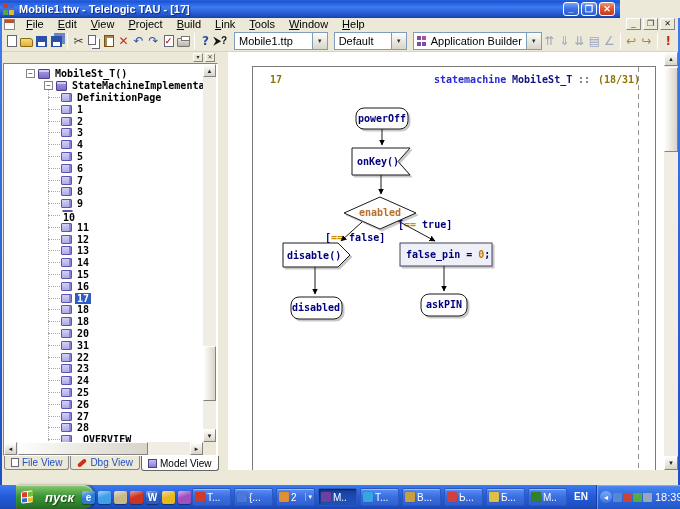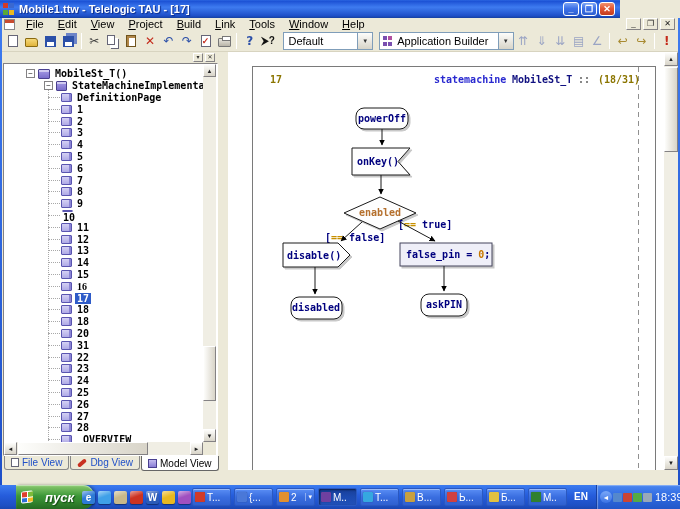--- a/index.html
+++ b/index.html
@@ -239,20 +239,24 @@
         <span class="icon-print"></span>
       </div>
     <div class="tb-sep"></div>
     <div class="tb-btn">
         <span class="glyph blue" style="font-weight:bold">?</span>
       </div>
     <div class="tb-btn">
         <span class="icon-cursor-help">⮞?</span>
       </div>
 
+    <div class="combo" style="width:118px">
+      <span class="val">Mobile1.ttp</span>
+      <span class="dd">▼</span>
+    </div>
     <div class="combo" style="width:92px">
       <span class="val">Default</span>
       <span class="dd">▼</span>
     </div>
     <div class="combo" style="width:138px">
       <span class="builder-ico">
           <i></i>
           <i></i>
           <i></i>
           <i></i>
@@ -365,21 +369,21 @@
             <span class="tree-label">13</span>
           </div>
           <div class="tree-row page-row" style="top: 193.2px; left: 57px;">
             <span class="page-icon"></span>
             <span class="tree-label">14</span>
           </div>
           <div class="tree-row page-row" style="top: 205px; left: 57px;">
             <span class="page-icon"></span>
             <span class="tree-label">15</span>
           </div>
-          <div class="tree-row page-row" style="top: 216.8px; left: 57px; font-family: Liberation Serif, serif;">
+          <div class="tree-row page-row" style="top: 216.8px; left: 57px;">
             <span class="page-icon"></span>
             <span class="tree-label">16</span>
           </div>
           <div class="tree-row page-row" style="top: 228.6px; left: 57px;">
             <span class="page-icon"></span>
             <span class="tree-label selected">17</span>
           </div>
           <div class="tree-row page-row" style="top: 240.4px; left: 57px;">
             <span class="page-icon"></span>
             <span class="tree-label">18</span>

